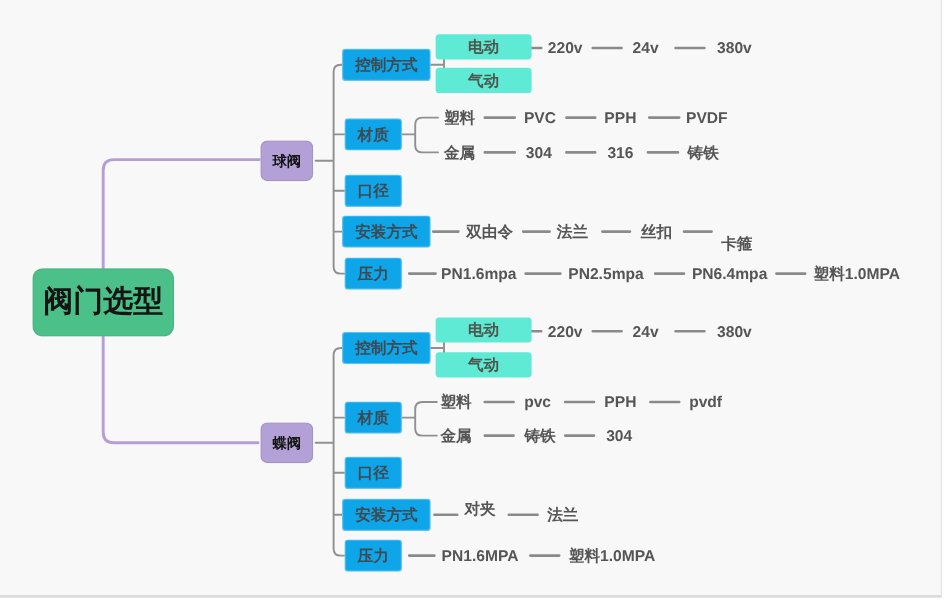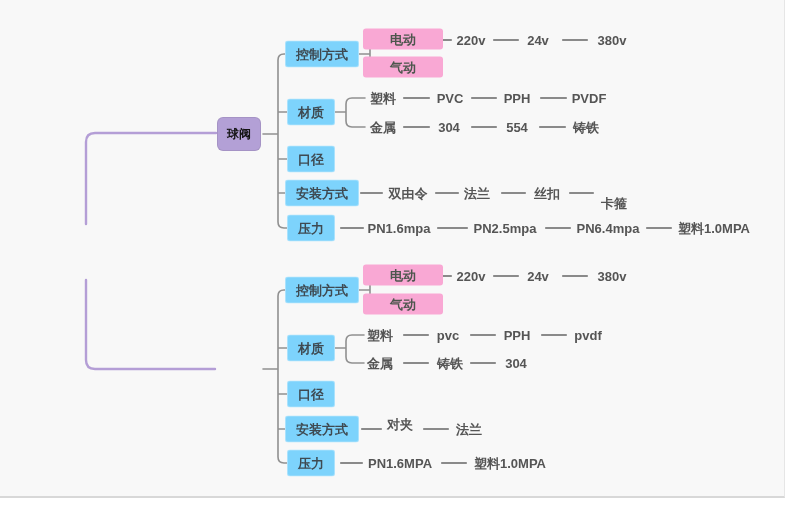--- a/index.html
+++ b/index.html
@@ -10,23 +10,23 @@
   .wires{position:absolute;left:0;top:0;}
   .pw{fill:none;stroke:#b49ed6;stroke-width:2.4px;stroke-linecap:round;}
   .gs{fill:none;stroke:#909090;stroke-width:1.6px;stroke-linecap:round;}
   .gg{fill:none;stroke:#8a8a8a;stroke-width:2.2px;stroke-linecap:round;}
   .n{position:absolute;transform:translate(-50%,-50%);white-space:nowrap;
      font-weight:bold;line-height:1;box-sizing:border-box;}
   .root{background:#4cc089;color:#141414;font-size:25px;padding:15px 8px;
         border-radius:9px;border:1px solid rgba(0,0,0,0.06);}
   .purple{background:#b3a0d6;color:#141414;font-size:12px;padding:10px 9px;
           border-radius:6px;border:1px solid rgba(0,0,0,0.08);}
-  .blue{background:#7dd3fc;color:#3e4a52;font-size:13px;padding:6px 10px;
+  .blue{background:#0ea5e9;color:#3e4a52;font-size:13px;padding:6px 10px;
         border-radius:3px;border:1px solid rgba(255,255,255,0.35);}
-  .leafg{background:#f9a8d4;color:#4e564e;font-size:13px;padding:4px 27px;
+  .leafg{background:#5eead4;color:#4e564e;font-size:13px;padding:4px 27px;
          border-radius:3px;}
   .txt{color:#555555;font-size:13px;}
 </style>
 </head>
 <body>
 
 <div class="stage">
   <div class="canvas">
 
     <svg class="wires" width="790" height="506">
@@ -46,41 +46,43 @@
       <path class="gg" d="M361,193 H382 M436,193 H458 M502,193 H525 M570,193 H593"></path>
       <path class="gg" d="M341,228 H363 M438,228 H467 M546,228 H570 M647,228 H671"></path>
 
       <path class="gg" d="M432,276 H451 M494,276 H518 M563,276 H587"></path>
       <path class="gg" d="M404,335 H428 M471,335 H495 M542,335 H566"></path>
       <path class="gg" d="M404,363 H428 M471,363 H495"></path>
       <path class="gg" d="M362,429 H381 M424,429 H448"></path>
       <path class="gg" d="M341,463 H362 M442,463 H466"></path>
     </svg>
 
+    <span class="n root" style="left:86px;top:252px">阀门选型</span>
     <span class="n purple" style="left:239px;top:134px">球阀</span>
+    <span class="n purple" style="left:239px;top:369px">蝶阀</span>
 
     <span class="n blue" style="left:322px;top:54px">控制方式</span>
     <span class="n blue" style="left:311px;top:112px">材质</span>
     <span class="n blue" style="left:311px;top:159px">口径</span>
     <span class="n blue" style="left:322px;top:193px">安装方式</span>
     <span class="n blue" style="left:311px;top:228px">压力</span>
 
     <span class="n leafg" style="left:403px;top:39px">电动</span>
     <span class="n leafg" style="left:403px;top:67px">气动</span>
     <span class="n txt" style="left:471px;top:40px">220v</span>
     <span class="n txt" style="left:538px;top:40px">24v</span>
     <span class="n txt" style="left:612px;top:40px">380v</span>
 
     <span class="n txt" style="left:383px;top:98px">塑料</span>
     <span class="n txt" style="left:450px;top:98px">PVC</span>
     <span class="n txt" style="left:517px;top:98px">PPH</span>
     <span class="n txt" style="left:589px;top:98px">PVDF</span>
     <span class="n txt" style="left:383px;top:127px">金属</span>
     <span class="n txt" style="left:449px;top:127px">304</span>
-    <span class="n txt" style="left:517px;top:127px">554</span>
+    <span class="n txt" style="left:517px;top:127px">316</span>
     <span class="n txt" style="left:586px;top:127px">铸铁</span>
 
     <span class="n txt" style="left:408px;top:193px">双由令</span>
     <span class="n txt" style="left:477px;top:193px">法兰</span>
     <span class="n txt" style="left:547px;top:193px">丝扣</span>
     <span class="n txt" style="left:614px;top:203px">卡箍</span>
 
     <span class="n txt" style="left:399px;top:228px">PN1.6mpa</span>
     <span class="n txt" style="left:505px;top:228px">PN2.5mpa</span>
     <span class="n txt" style="left:608px;top:228px">PN6.4mpa</span>

